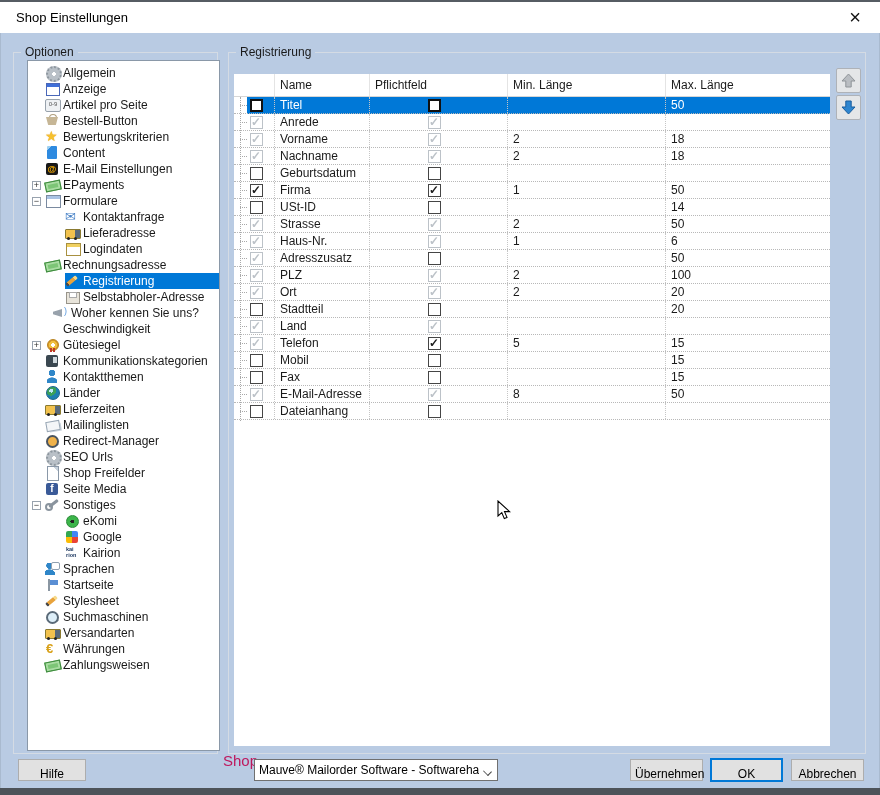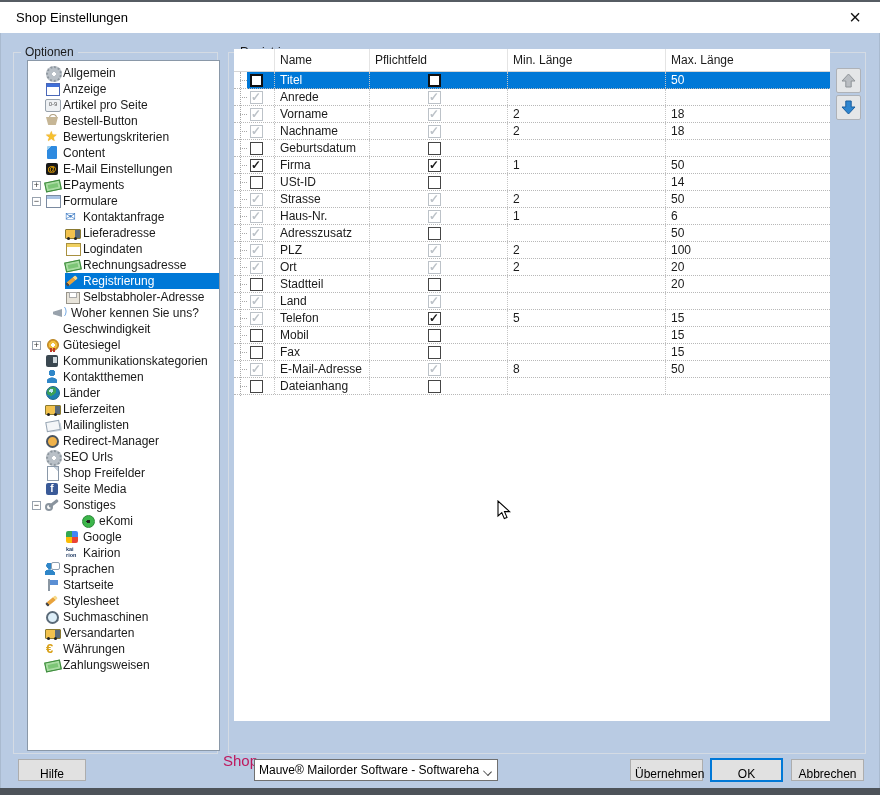--- a/index.html
+++ b/index.html
@@ -70,21 +70,21 @@
   .ic-ekomi::after{content:"";position:absolute;left:1px;top:1px;width:11px;height:11px;border-radius:50%;background:radial-gradient(circle,#222 0 2px,#3cb54a 2px);border:1px solid #2a8a38;}
   .ic-google::after{content:"";position:absolute;left:1px;top:1px;width:12px;height:12px;border-radius:2px;background:conic-gradient(#4285f4 0 25%,#ea4335 0 50%,#fbbc05 0 75%,#34a853 0);}
   .ic-kairion::after{content:"kai\A rion";white-space:pre;position:absolute;left:1px;top:1px;font-size:5.5px;line-height:5.5px;font-weight:bold;color:#16325c;}
   .ic-speech-person::before{content:"";position:absolute;right:0;top:0;width:7px;height:6px;background:#fff;border:1px solid #90a0b0;border-radius:2px;z-index:1;}
   .ic-speech-person::after{content:"";position:absolute;left:0;top:1px;width:10px;height:12px;background:radial-gradient(circle at 45% 22%,#2f86c8 0 3px,transparent 3.5px),radial-gradient(circle at 45% 105%,#2f86c8 0 6px,transparent 6.5px);}
   .ic-flag::before{content:"";position:absolute;left:3px;top:1px;width:2px;height:12px;background:#8a96a2;}
   .ic-flag::after{content:"";position:absolute;left:5px;top:2px;width:8px;height:5px;background:#5b8fd4;}
   .ic-euro::after{content:"€";position:absolute;left:1px;top:-1px;font-size:13px;font-weight:bold;color:#d8a018;}
 
   
-  .list{position:absolute;left:234px;top:47px;width:596px;height:672px;background:#fff;font-size:12px;color:#1a1a1a;}
+  .list{position:absolute;left:234px;top:72px;width:596px;height:672px;background:#fff;font-size:12px;color:#1a1a1a;}
   .vguide{position:absolute;left:6px;top:23px;height:324px;border-left:1px dotted #a8a8a8;}
   .lheader{display:flex;height:23px;border-bottom:1px solid #d6d6d6;background:#fff;}
   .hcell{line-height:22px;padding-left:5px;border-right:1px solid #e4e4e4;overflow:hidden;white-space:nowrap;}
   .h0{width:41px;}.h1{width:95px;}.h2{width:138px;}.h3{width:158px;}.h4{flex:1;border-right:none;}
   .lrow{position:relative;display:flex;height:17px;border-bottom:1px dotted #b8b8b8;}
   .lrow.sel{background:linear-gradient(90deg,#fff 0 13px,#0078d7 13px);}
   .lrow.sel span{color:#fff;}
   .c-gut{width:13px;flex:none;position:relative;}
   .c-gut::after{content:"";position:absolute;left:6px;top:8px;width:7px;border-top:1px dotted #a8a8a8;}
   .c-chk{width:28px;flex:none;border-right:1px dotted #c6c6c6;}
@@ -218,21 +218,21 @@
       <span class="tlabel">Lieferadresse</span>
     </span>
   </div>
       <div class="titem" style="padding-left: 20px;">
     <span class="exp"></span>
     <span class="hl">
       <span class="ti ic-form-yellow"></span>
       <span class="tlabel">Logindaten</span>
     </span>
   </div>
-      <div class="titem" style="padding-left: 20px;">
+      <div class="titem" style="">
     <span class="exp"></span>
     <span class="hl">
       <span class="ti ic-money"></span>
       <span class="tlabel">Rechnungsadresse</span>
     </span>
   </div>
       <div class="titem sel" style="padding-left: 20px;">
     <span class="exp"></span>
     <span class="hl">
       <span class="ti ic-pencil"></span>
@@ -334,21 +334,21 @@
   </div>
       <div class="titem">
     <span class="exp">
           <span class="expbox">−</span>
         </span>
     <span class="hl">
       <span class="ti ic-tools"></span>
       <span class="tlabel">Sonstiges</span>
     </span>
   </div>
-      <div class="titem" style="padding-left: 36px; align-items: center;">
+      <div class="titem" style="padding-left: 20px; align-items: center;">
     <span class="exp"></span>
     <span class="hl">
       <span class="ti ic-ekomi"></span>
       <span class="tlabel">eKomi</span>
     </span>
   </div>
       <div class="titem" style="padding-left: 20px;">
     <span class="exp"></span>
     <span class="hl">
       <span class="ti ic-google"></span>

